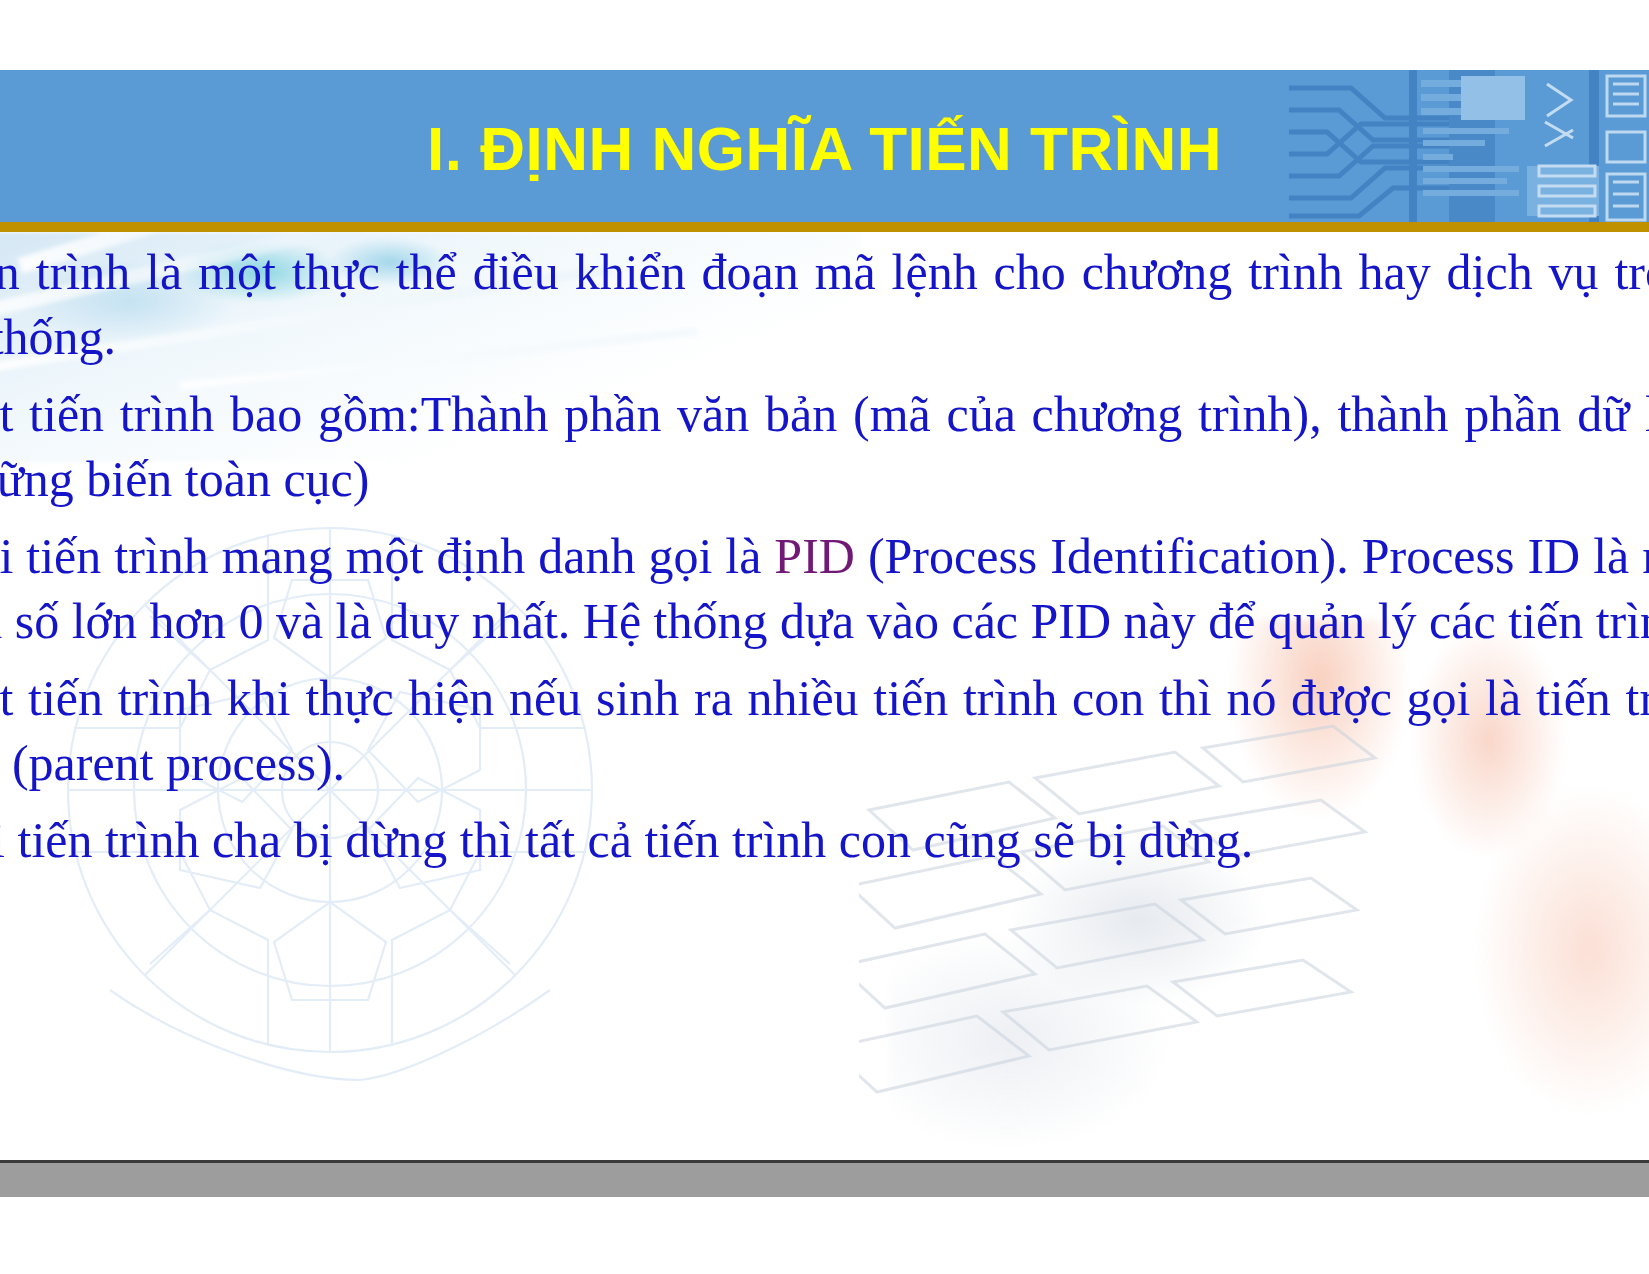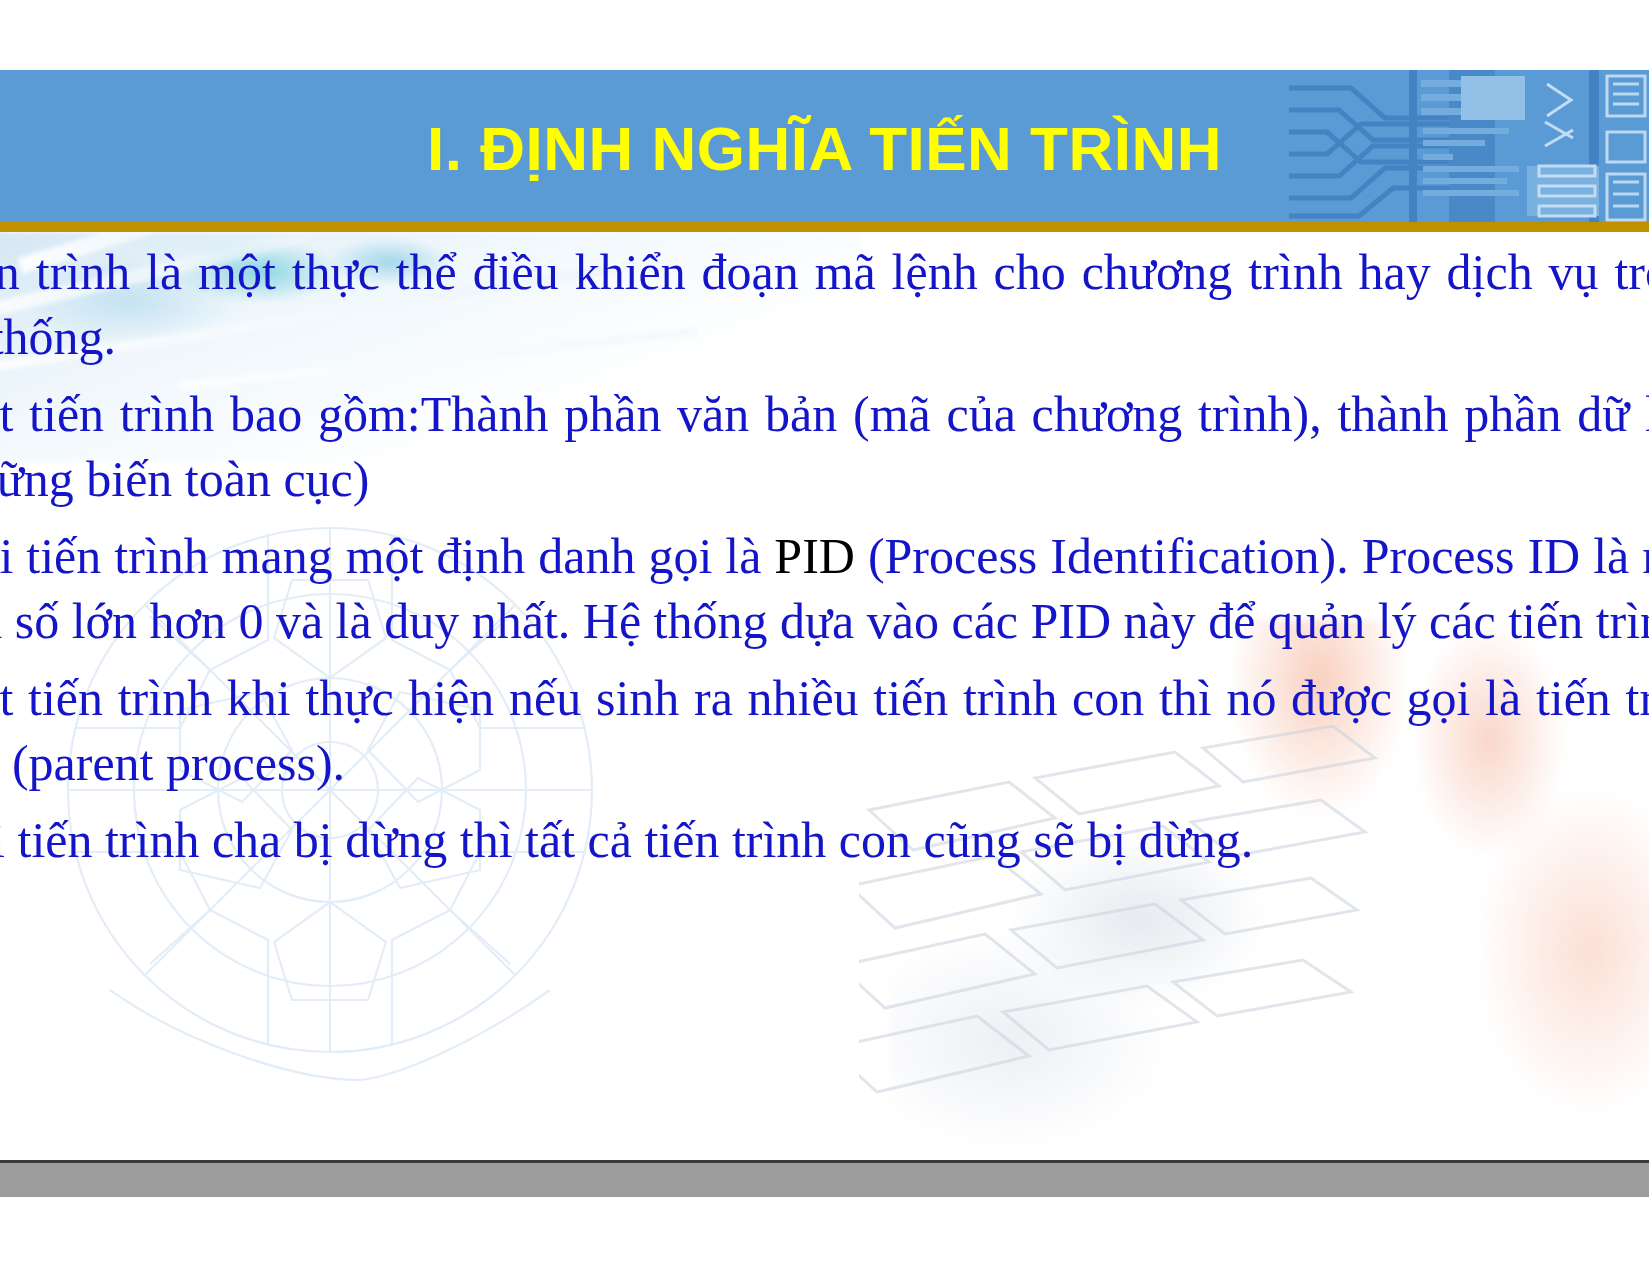--- a/index.html
+++ b/index.html
@@ -140,21 +140,21 @@
     font-size: 50px;
     line-height: 1.30;
   }
   .para {
     text-align: justify;
     margin: 0 0 12px 0;
     padding: 0;
     white-space: normal;
   }
   .para.tight { margin-bottom: 10px; }
-  .hl-red { color: #000000; }
+  .hl-red { color: #701a75; }
 
   
   #footer-rule {
     position: absolute;
     left: 0;
     top: 1160px;
     width: 1649px;
     height: 3px;
     background: #3A3A3A;
   }

